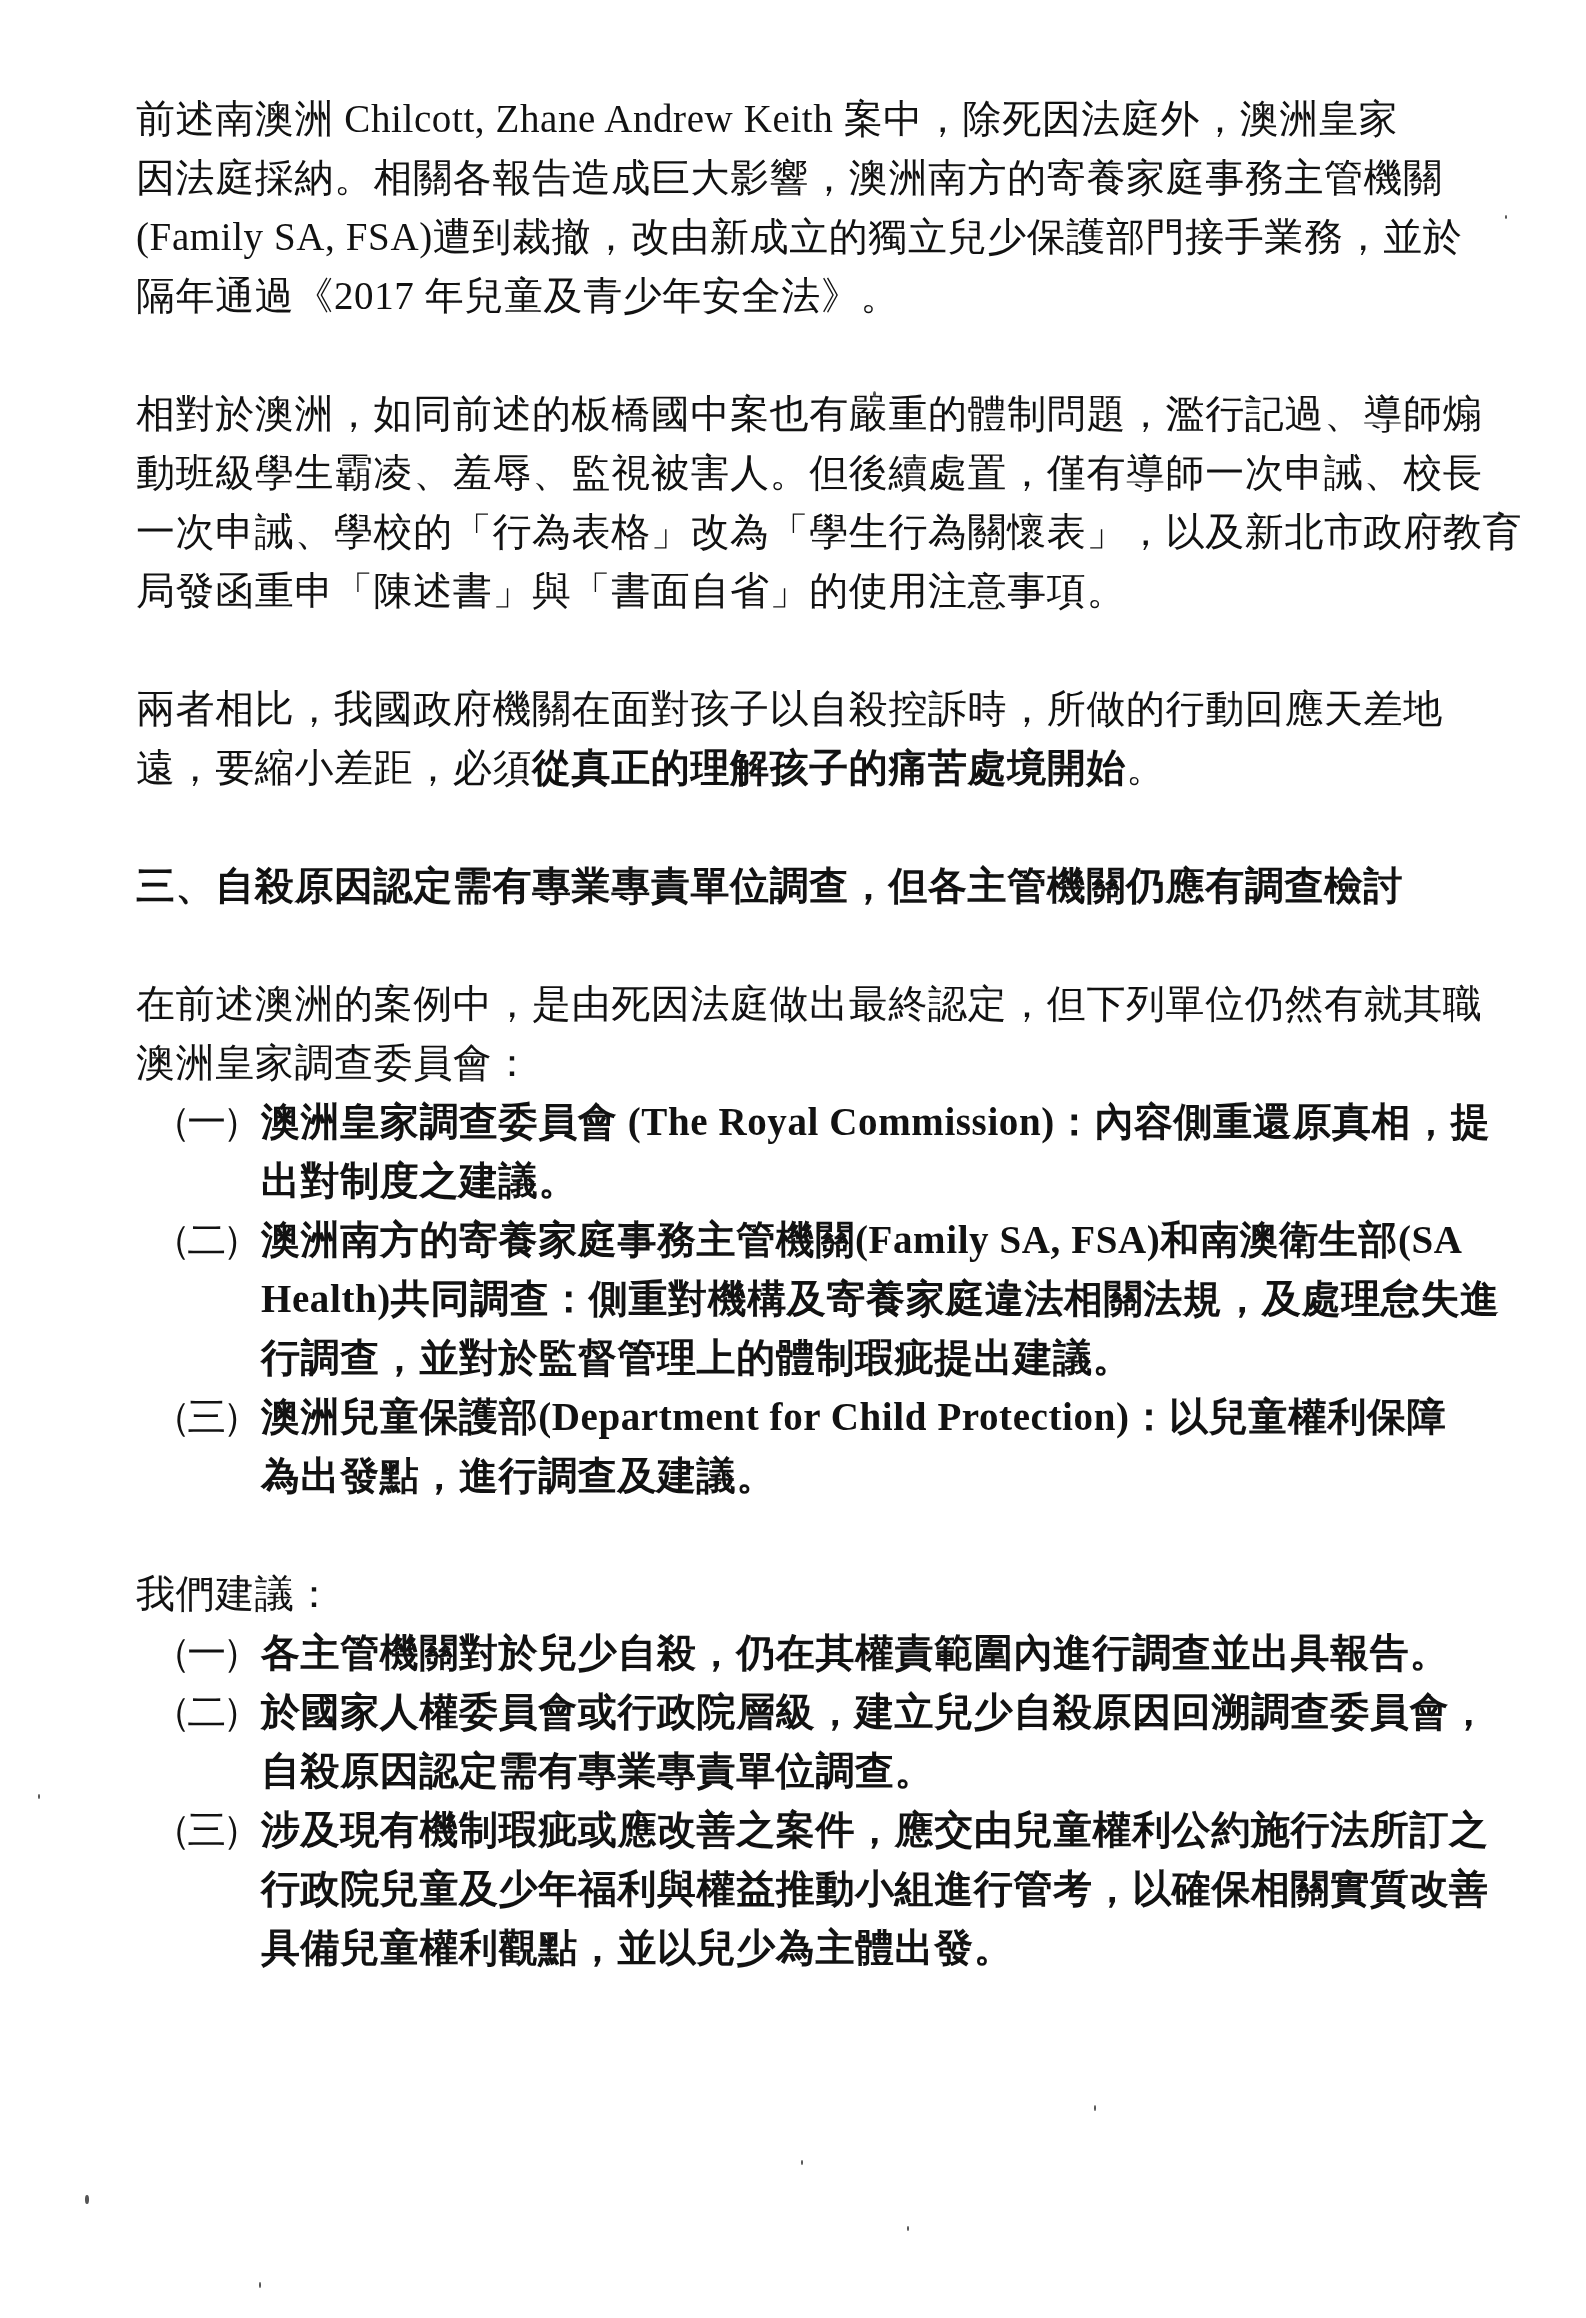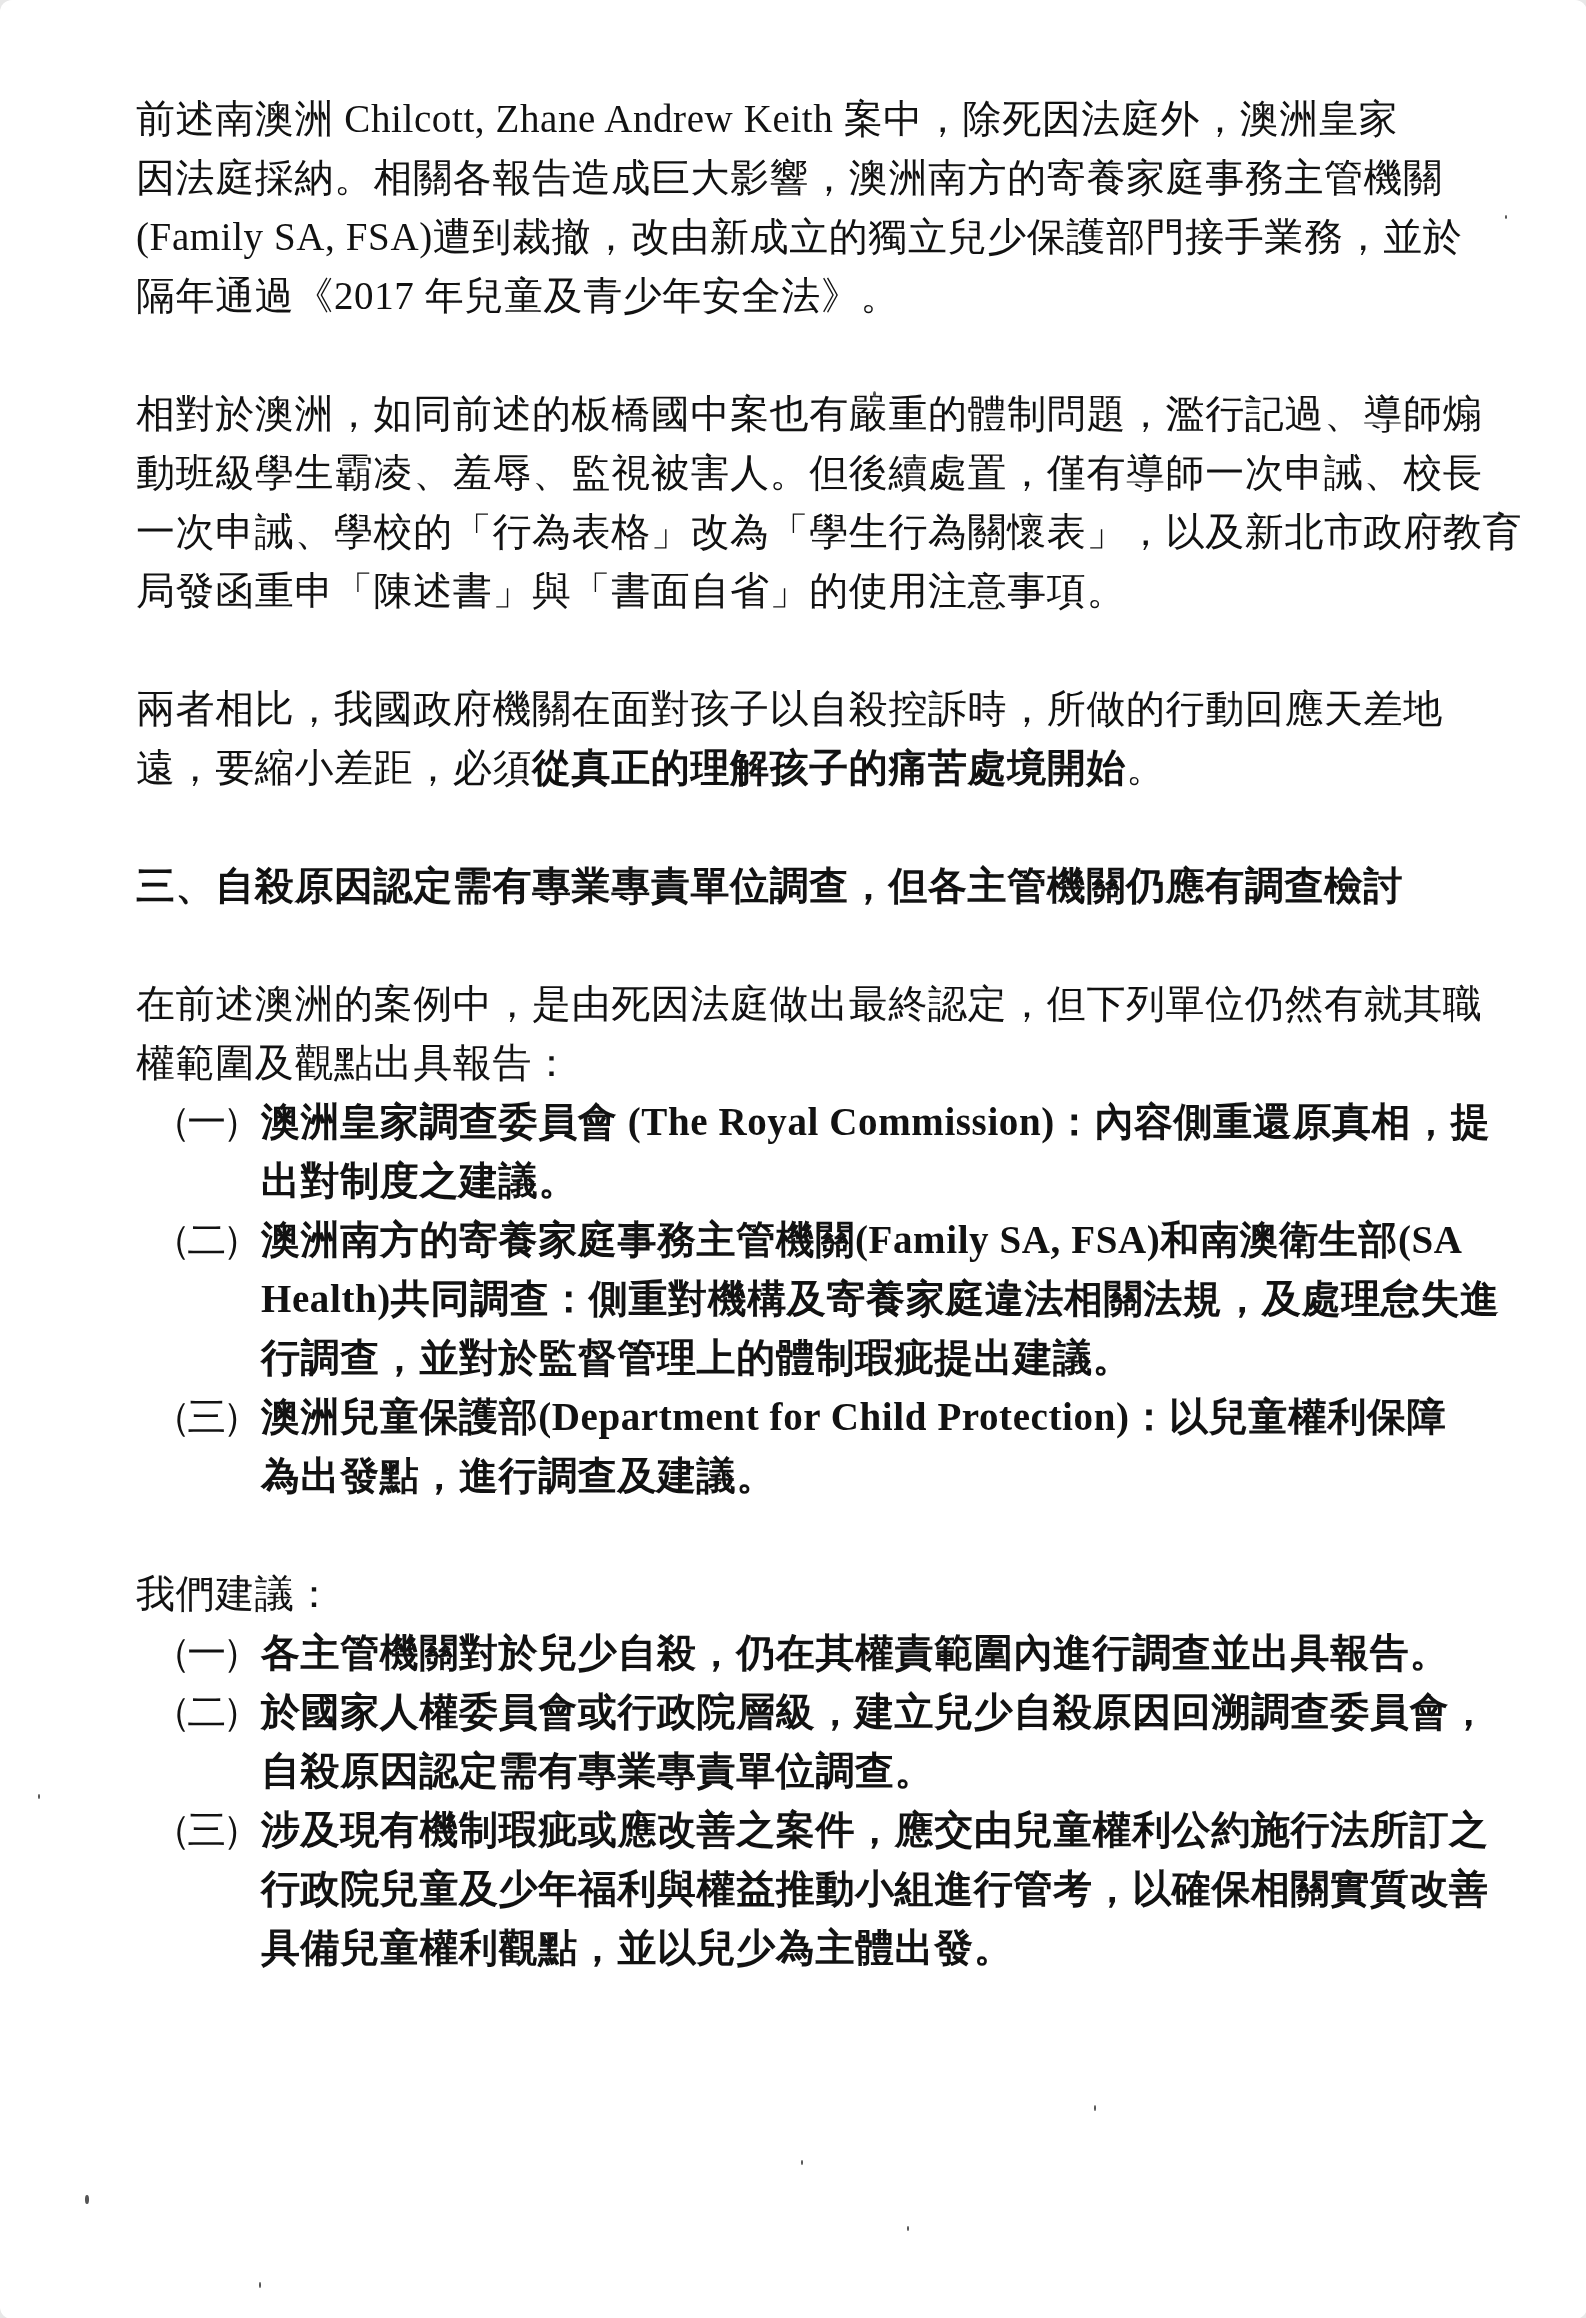--- a/index.html
+++ b/index.html
@@ -8,21 +8,20 @@
     background: #e8e8e8;
   }
   .page {
     position: relative;
     width: 1587px;
     height: 2319px;
     background: #ffffff;
     overflow: hidden;
     font-family: "Liberation Serif", "DejaVu Serif", serif;
     color: #121212;
-    border-radius: 12px;
   }
   .content {
     position: absolute;
     left: 136px;
     top: 89px;
     width: 1367px;
     font-size: 39px;
     line-height: 59px;
     letter-spacing: 0.6px;
   }
@@ -81,21 +80,21 @@
         <span>遠，要縮小差距，必須</span><span class="bold">從真正的理解孩子的痛苦處境開始</span><span>。</span>
       </span>
     </div>
 
     <div class="block heading gap">
       <span class="line">三、自殺原因認定需有專業專責單位調查，但各主管機關仍應有調查檢討</span>
     </div>
 
     <div class="block para gap">
       <span class="line">在前述澳洲的案例中，是由死因法庭做出最終認定，但下列單位仍然有就其職</span>
-      <span class="line">權範圍及觀點出具報告：</span>
+      <span class="line">澳洲皇家調查委員會：</span>
     </div>
 
     <div class="block list">
 
       <div class="list-item">
         <span class="marker">（一）</span>
         <span class="item-lines">
           <span class="line">澳洲皇家調查委員會 (The Royal Commission)：內容側重還原真相，提</span>
           <span class="line">出對制度之建議。</span>
         </span>

